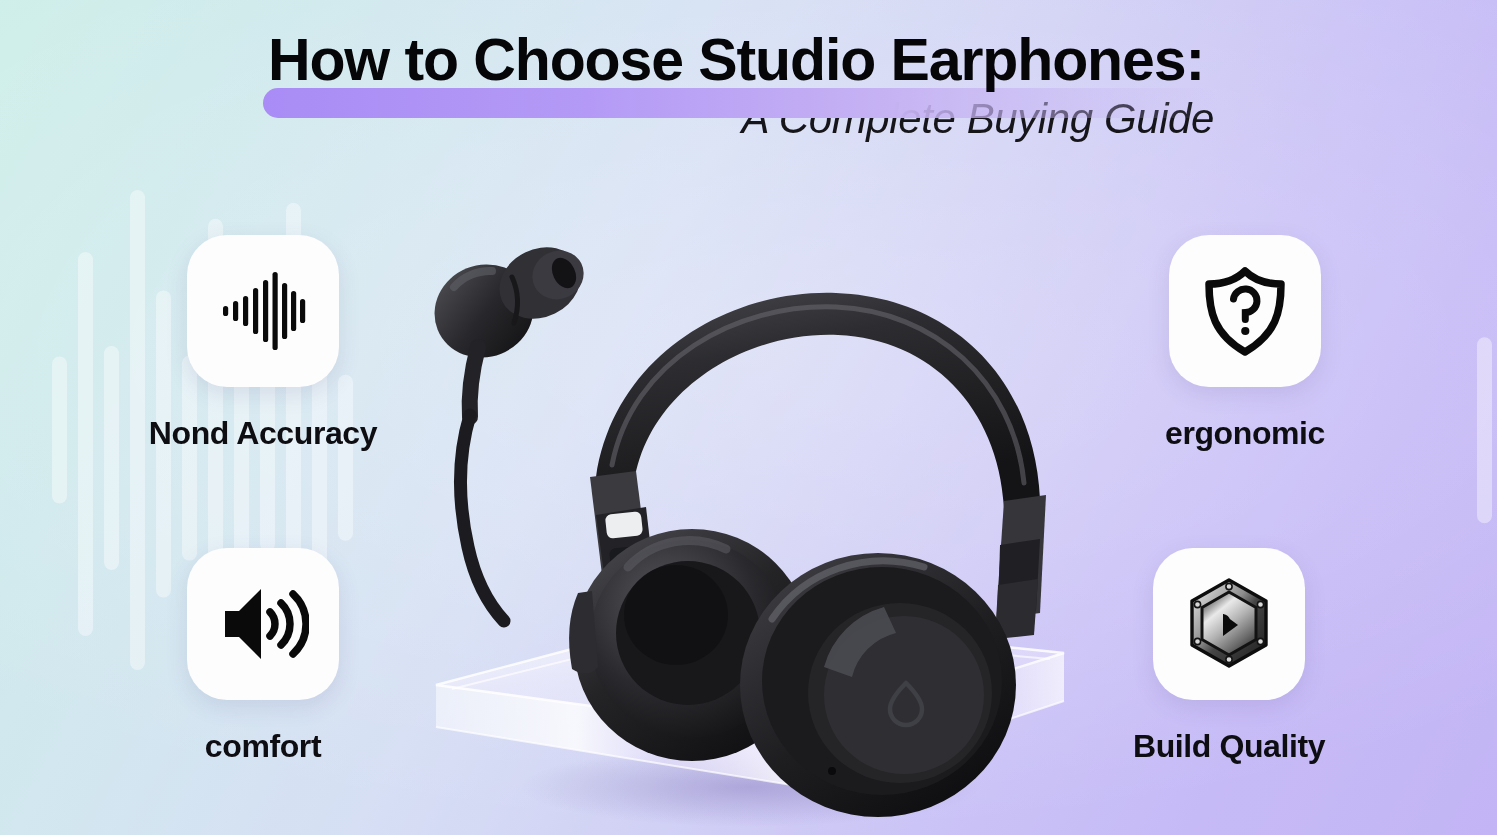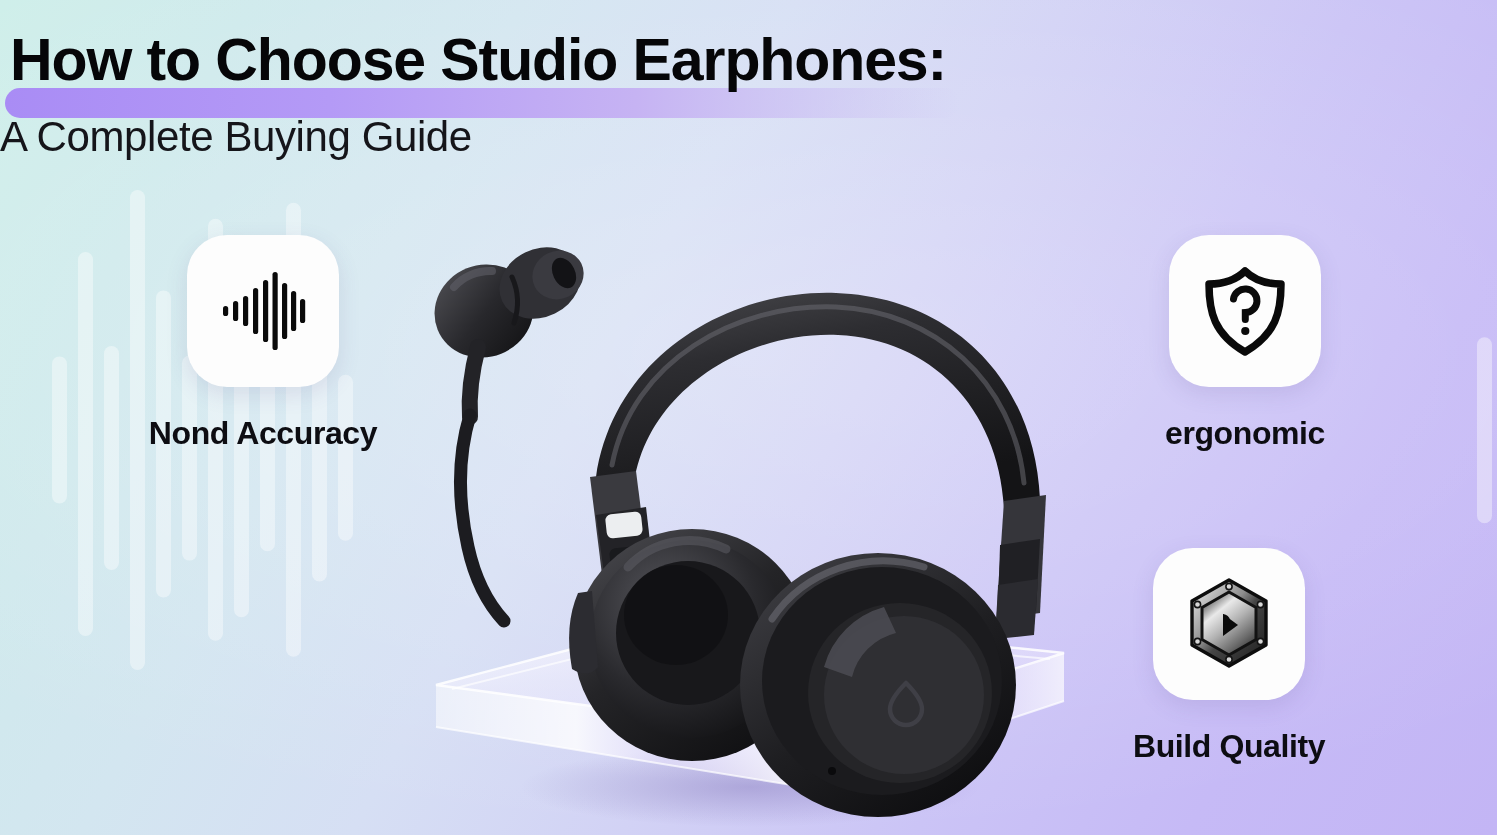--- a/index.html
+++ b/index.html
@@ -40,21 +40,21 @@
     position:absolute;
     bottom:auto;
     border-radius:40px;
     background:rgba(255,255,255,.40);
     transform:translateY(-50%);
   }
 
   
   #headline{
     position:absolute; top:30px; left:0; width:1214px;
-    text-align:left;
+    text-align:right;
   }
   #title-wrap{ position:relative; display:inline-block; }
   #title-highlight{
     position:absolute;
     left:5px; right:-4px;
     top:58px; height:30px;
     border-radius:16px;
     background:linear-gradient(90deg,#a98cf5 0%, #b49af6 34%, #c6b3f3 66%, rgba(205,190,243,0) 100%);
     z-index:0;
   }
@@ -62,26 +62,27 @@
     position:relative; z-index:1;
     font-size:59px;
     font-weight:700;
     letter-spacing:-1.1px;
     color:#060608;
     line-height:1.05;
     white-space:nowrap;
     padding:0 10px;
   }
   #subtitle{
-    margin-top:22px;
+    margin-top:4px;
     font-size:42px;
     font-weight:400;
     letter-spacing:-0.4px;
     color:#15151a;
     line-height:1.1;
+    font-style:italic;
   }
 
   
   .feature{ position:absolute; width:250px; text-align:center; }
   .feature.f0{ left:138px;  top:235px; }
   .feature.f1{ left:138px;  top:548px; }
   .feature.f2{ left:1120px; top:235px; }
   .feature.f3{ left:1104px; top:548px; }
 
   .tile{
@@ -152,20 +153,35 @@
             <rect x="67" y="20" width="5.2" height="56" rx="2.6"></rect>
             <rect x="76" y="28" width="5.2" height="40" rx="2.6"></rect>
             <rect x="85" y="36" width="5.2" height="24" rx="2.6"></rect>
           </g>
         </svg>
       </span>
     </div>
     <div class="feature-label">Nond Accuracy</div>
   </div>
 
+  <div class="feature f1">
+    <div class="tile">
+      <span>
+        <svg width="92" height="92" viewBox="0 0 92 92">
+          <path d="M8 33 h14 L44 11 v70 L22 59 H8 Z" fill="#0a0a0a"></path>
+          <g fill="none" stroke="#0a0a0a" stroke-width="7.5" stroke-linecap="round">
+            <path d="M53 34 a17 17 0 0 1 0 24"></path>
+            <path d="M64 25 a29 29 0 0 1 0 42"></path>
+            <path d="M76 16 a41 41 0 0 1 0 60"></path>
+          </g>
+        </svg>
+      </span>
+    </div>
+    <div class="feature-label">comfort</div>
+  </div>
 
   <div class="feature f2">
     <div class="tile">
       <span>
         <svg width="94" height="94" viewBox="0 0 94 94">
           <path d="M47 7 C37 17 22 20 11 20 C11 48 16 70 47 88 C78 70 83 48 83 20 C72 20 57 17 47 7 Z" fill="none" stroke="#0a0a0a" stroke-width="7.5" stroke-linejoin="round"></path>
           <path d="M35.5 35 a11.8 11.8 0 1 1 11.8 13.6 v7" fill="none" stroke="#0a0a0a" stroke-width="7" stroke-linecap="round"></path>
           <circle cx="47.3" cy="67" r="4.1" fill="#0a0a0a"></circle>
         </svg>
       </span>

